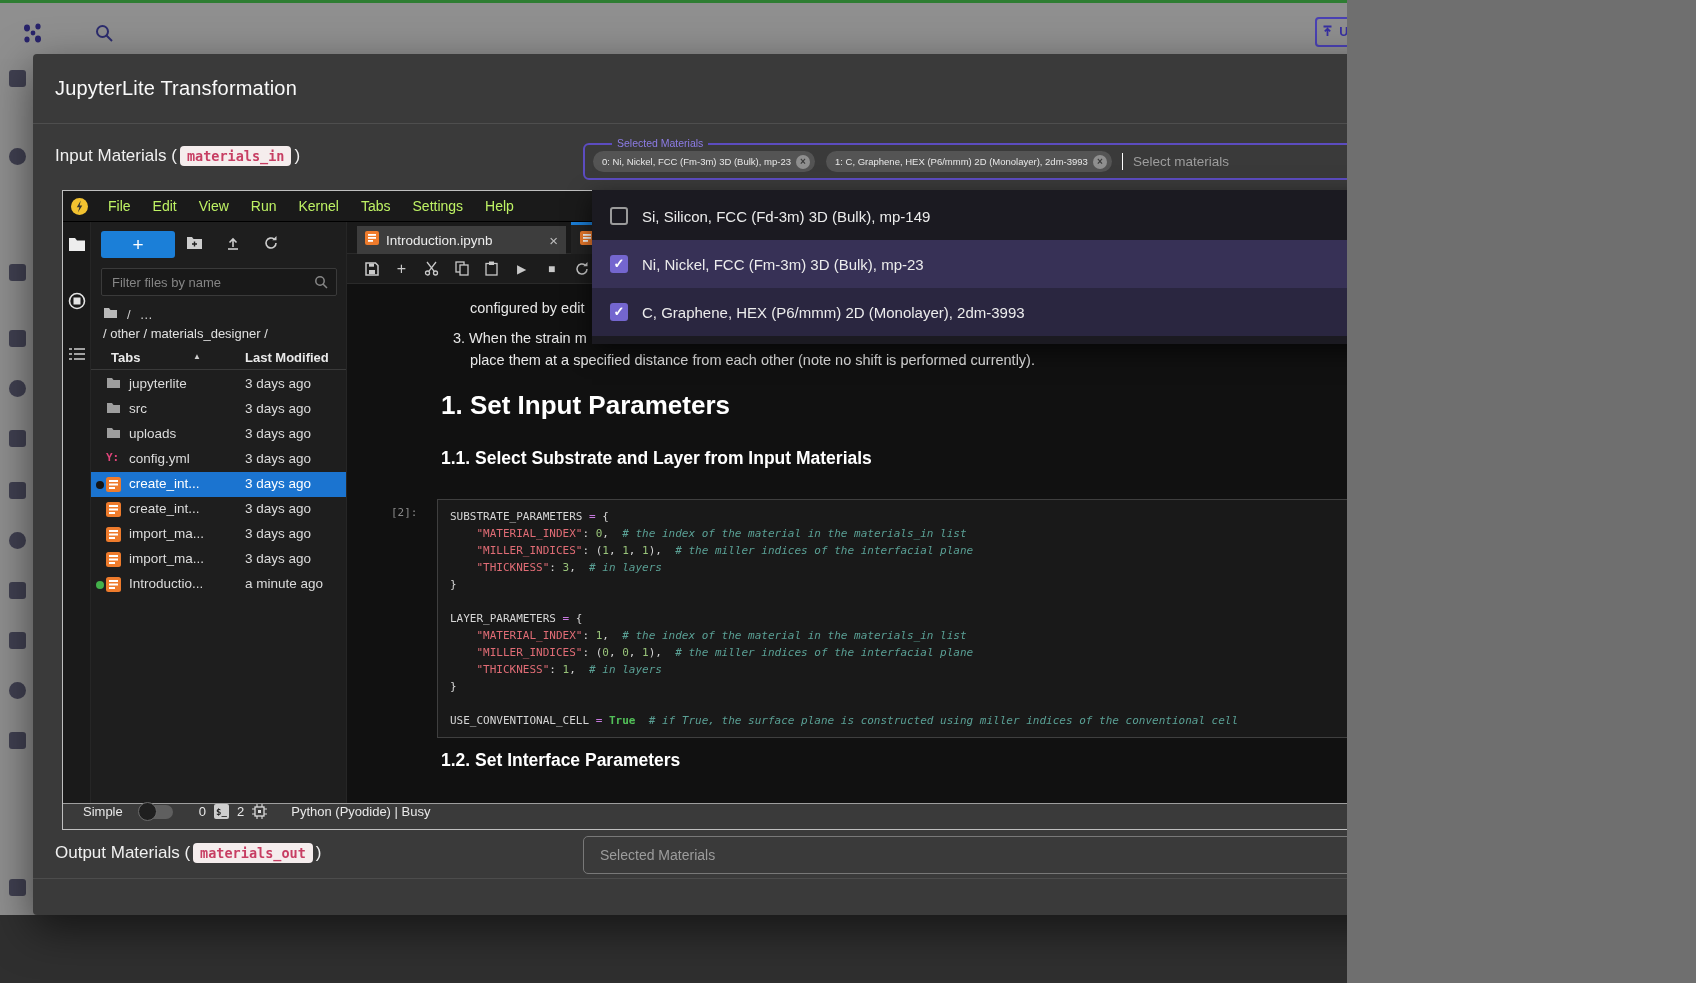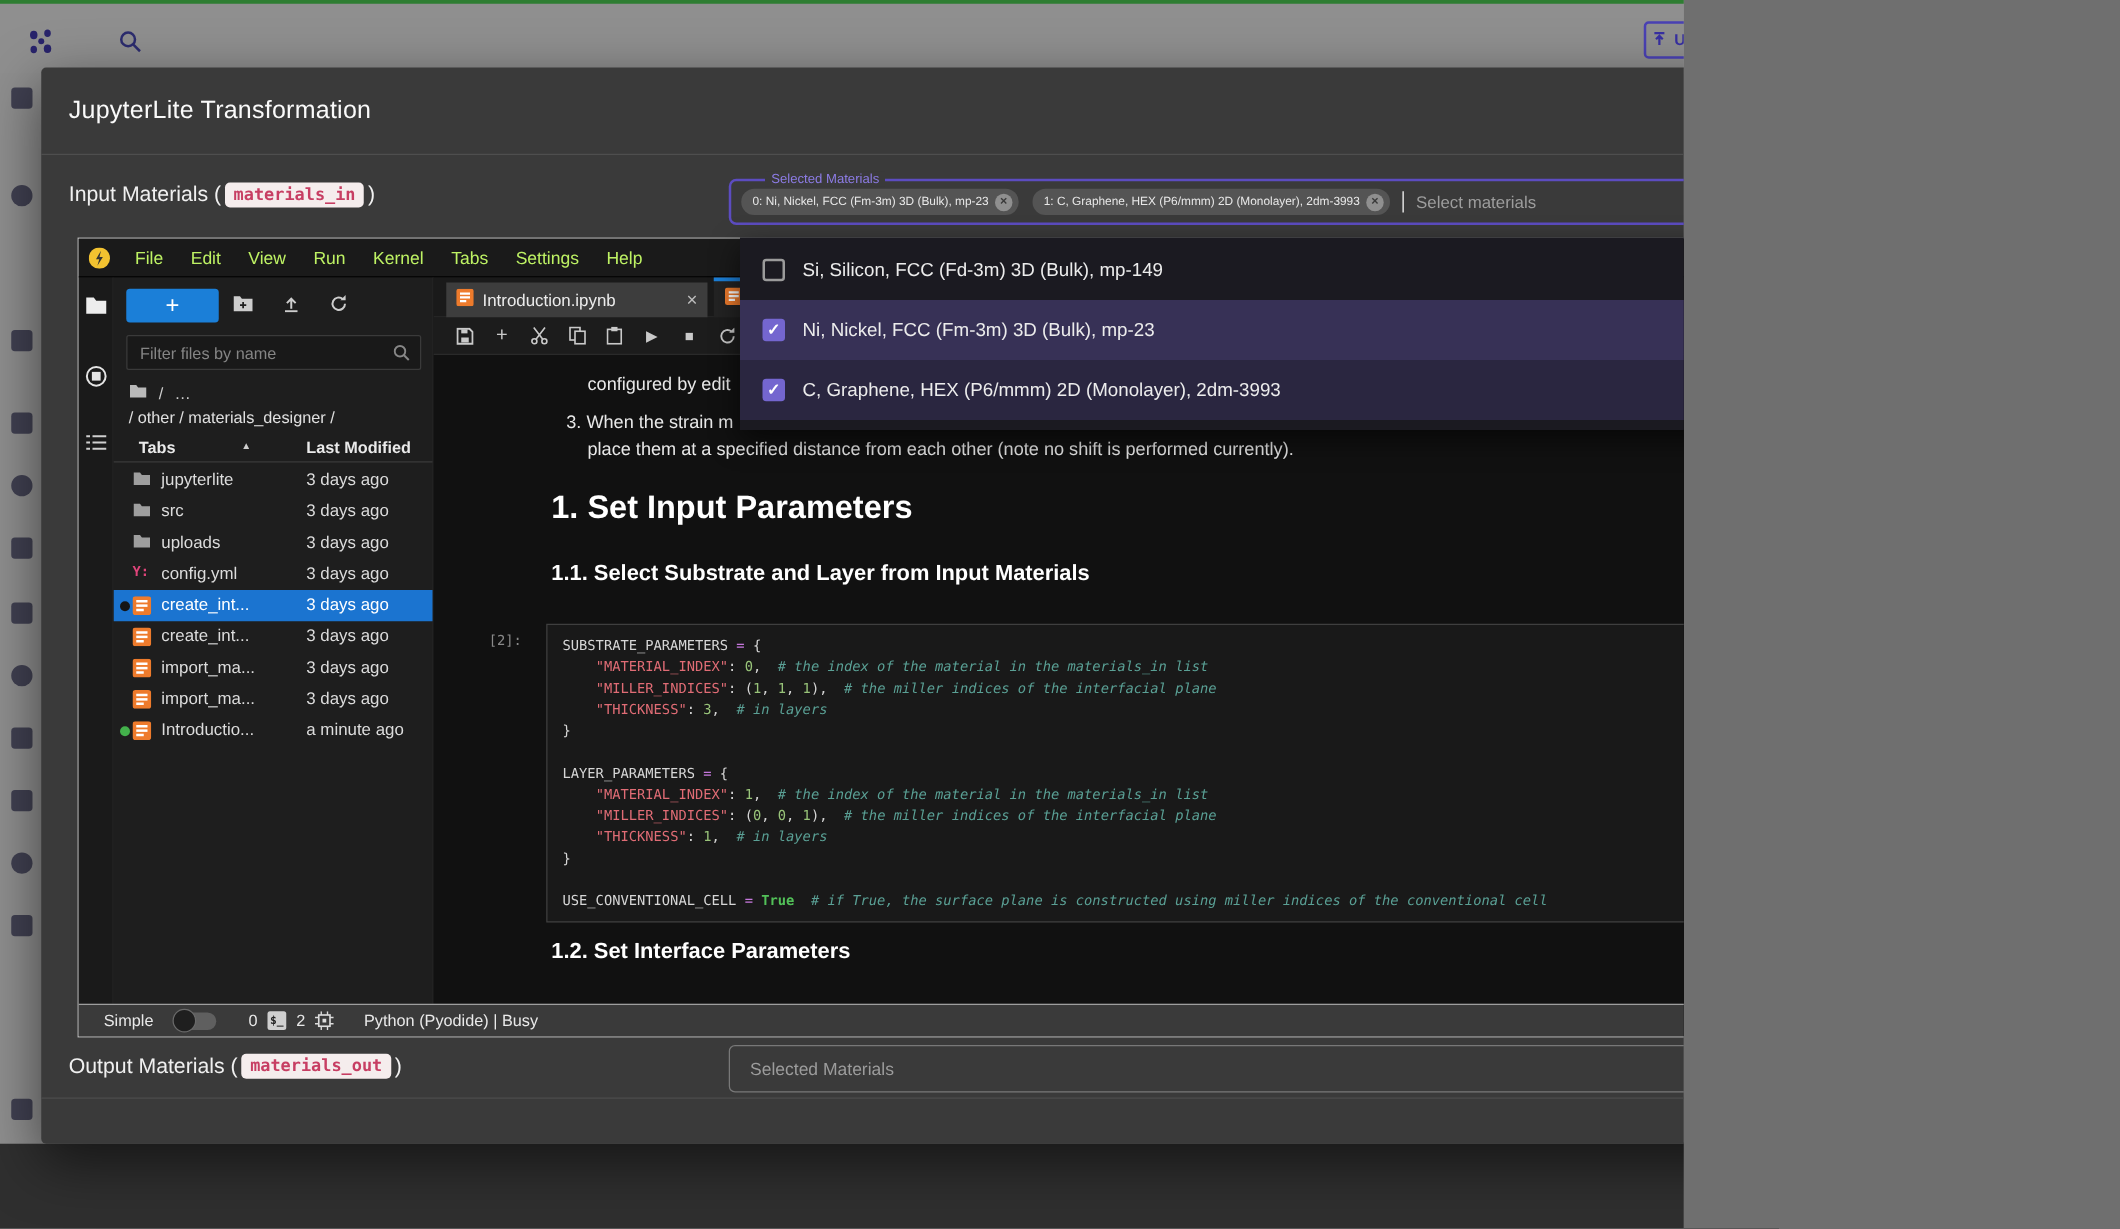--- a/index.html
+++ b/index.html
@@ -101,21 +101,21 @@
   .md3{left:123px;top:68px}
   .nbh1{position:absolute;left:94px;top:106px;font-size:26px;font-weight:bold;color:#fff}
   .nbh2{position:absolute;left:94px;top:164px;font-size:17.5px;font-weight:bold;color:#fff}
   .nbh3{position:absolute;left:94px;top:466px;font-size:17.5px;font-weight:bold;color:#fff}
   .prompt{position:absolute;left:44px;top:222px;font-family:"DejaVu Sans Mono",monospace;font-size:11px;color:#8a8a8a}
   .cell{position:absolute;left:90px;top:215px;width:1147px;background:#191919;border:1px solid #3f3f3f;padding:8px 10px 8px 12px}
   .cl{min-height:17px;line-height:17px;font-family:"DejaVu Sans Mono",monospace;font-size:11px;white-space:pre}
   .tk-v{color:#d6d6d6}.tk-o{color:#c678dd}.tk-s{color:#e06c75}.tk-n{color:#98c379}
   .tk-c{color:#5aa095;font-style:italic}.tk-b{color:#52c058;font-weight:bold}
 
-  .jl-status{position:absolute;left:0;bottom:0;right:0;height:26px;background:#3a3a3a;border-top:1px solid #9e9e9e;display:flex;align-items:center;font-size:13px;color:#e9e9e9}
+  .jl-status{position:absolute;left:0;bottom:0;right:0;height:26px;background:#3a3a3a;border-top:1px solid #9e9e9e;display:flex;align-items:flex-start;font-size:13px;color:#e9e9e9}
   .st-left{display:flex;align-items:center;padding-left:20px;flex:1;gap:8px}
   .st-right{display:flex;align-items:center;gap:24px;padding-right:16px}
   .toggle{position:relative;width:34px;height:14px;background:#5f5f5f;border-radius:7px;margin:0 18px 0 8px}
   .knob{position:absolute;left:-1px;top:-3px;width:19px;height:19px;border-radius:50%;background:#1f1f1f;border:1px solid #6a6a6a}
   .term-badge{min-width:15px;height:15px;background:#cfcfcf;color:#222;font-family:"DejaVu Sans Mono",monospace;font-size:9px;font-weight:bold;border-radius:2px;display:flex;align-items:center;justify-content:center;padding:0 2px}
   .st-gap{width:8px}
   .mode-icon{font-size:15px;color:#dcdcdc}
 
   
   .out-select{position:absolute;left:550px;top:782px;width:1054px;height:38px;border:1px solid #787878;border-radius:5px;display:flex;align-items:center;padding:0 16px;color:#9c9c9c;font-size:14px}

